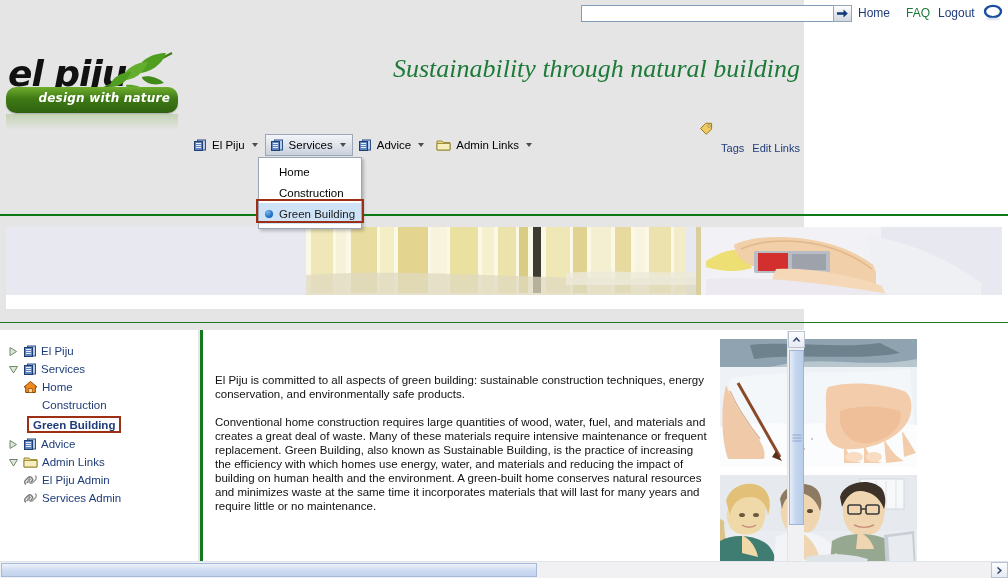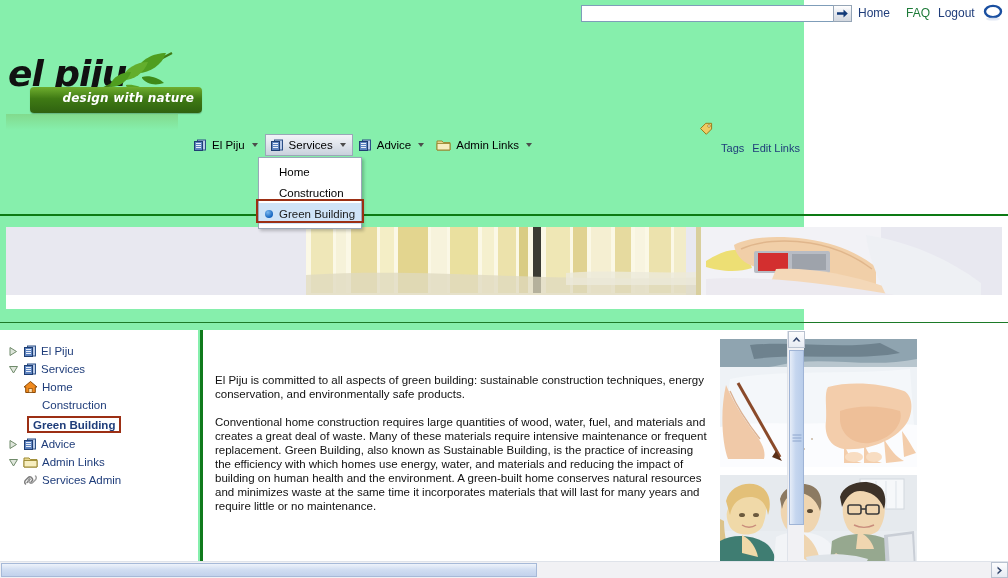--- a/index.html
+++ b/index.html
@@ -10,21 +10,21 @@
     background: #ffffff;
     font-family: "Liberation Sans", sans-serif;
     font-size: 11px;
     color: #000;
   }
 
   #page {
     position: relative;
     width: 804px;
     height: 578px;
-    background: #86efac;
+    background: #e5e5e5;
   }
 
   
   .topbar {
     position: absolute;
     top: 0; left: 0;
     width: 1008px;
     height: 28px;
   }
   .search-wrap {
@@ -78,23 +78,22 @@
   .logo {
     position: absolute;
     top: 47px; left: 4px;
     width: 178px; height: 85px;
   }
   .logo-band {
     position: absolute;
     left: 2px; top: 40px;
     width: 172px; height: 26px;
     background: linear-gradient(#6fae2e, #3f7a14 45%, #2f6210);
-    border-radius: 4px;
+    border-radius: 10px;
     box-shadow: 0 1px 1px rgba(0,0,0,.25);
-    margin-left: 24px;
   }
   .logo-band-text {
     position: absolute;
     right: 8px; top: 4px;
     color: #ffffff;
     font-family: "DejaVu Sans", sans-serif;
     font-size: 12px;
     font-weight: bold;
     letter-spacing: .2px;
     font-style: italic;
@@ -409,20 +408,21 @@
       <path d="M18,39 C20,30 30,25 39,25 C36,34 27,40 19,40 Z" fill="#4f9e1f"></path>
       <path d="M50,30 C56,28 66,30 72,36 C63,39 54,37 50,31 Z" fill="#3f8a18"></path>
       <path d="M34,38 C40,37 49,39 54,44 C46,46 38,44 34,39 Z" fill="#5aa626"></path>
     </svg>
     <div class="logo-band">
       <span class="logo-band-text">design with nature</span>
     </div>
     <div class="logo-reflect"></div>
   </div>
 
+  <div class="tagline">Sustainability through natural building</div>
 
   <div class="pagetools">
     <svg class="tag-icon" width="14" height="14" viewBox="0 0 14 14">
       <path d="M1.5,6.5 L6.8,1.3 L12.6,1.3 L12.6,7 L7.3,12.3 Z" fill="#f0cb63" stroke="#9a7c1d" stroke-width="1"></path>
       <circle cx="10" cy="4" r="1.3" fill="#fff" stroke="#9a7c1d" stroke-width=".8"></circle>
     </svg>
     <a>Tags</a>
     <a>Edit Links</a>
   </div>
 
@@ -586,20 +586,27 @@
       <svg class="twisty" viewBox="0 0 11 11">
         <path d="M1.5,2.5 L9.5,2.5 L5.5,9 Z" fill="#dfe6dc" stroke="#6f8a6a" stroke-width="1"></path>
       </svg>
       <svg width="15" height="14" viewBox="0 0 15 14">
         <path d="M1,3 H6 L7.4,4.6 H14 V12 H1 Z" fill="#f2e09a" stroke="#9a8830" stroke-width="1"></path>
         <path d="M1,5.4 H14 V12 H1 Z" fill="#f7eec0" stroke="#9a8830" stroke-width="1"></path>
       </svg>
       <span class="lbl">Admin Links</span>
     </div>
 
+    <div class="tree-row indent2">
+      <svg width="15" height="14" viewBox="0 0 15 14">
+        <path d="M4,9.5 L7,6.5 M2.5,11 a2.6,2.6 0 0 1 0,-3.7 L5,4.8 a2.6,2.6 0 0 1 3.7,3.7 L7.6,9.6" stroke="#7c7c7c" stroke-width="1.5" fill="none" stroke-linecap="round"></path>
+        <path d="M12.5,3 a2.6,2.6 0 0 1 0,3.7 L10,9.2 a2.6,2.6 0 0 1 -3.7,-3.7 L7.4,4.4" stroke="#9e9e9e" stroke-width="1.5" fill="none" stroke-linecap="round"></path>
+      </svg>
+      <span class="lbl">El Piju Admin</span>
+    </div>
 
     <div class="tree-row indent2">
       <svg width="15" height="14" viewBox="0 0 15 14">
         <path d="M4,9.5 L7,6.5 M2.5,11 a2.6,2.6 0 0 1 0,-3.7 L5,4.8 a2.6,2.6 0 0 1 3.7,3.7 L7.6,9.6" stroke="#7c7c7c" stroke-width="1.5" fill="none" stroke-linecap="round"></path>
         <path d="M12.5,3 a2.6,2.6 0 0 1 0,3.7 L10,9.2 a2.6,2.6 0 0 1 -3.7,-3.7 L7.4,4.4" stroke="#9e9e9e" stroke-width="1.5" fill="none" stroke-linecap="round"></path>
       </svg>
       <span class="lbl">Services Admin</span>
     </div>
 
   </div>

